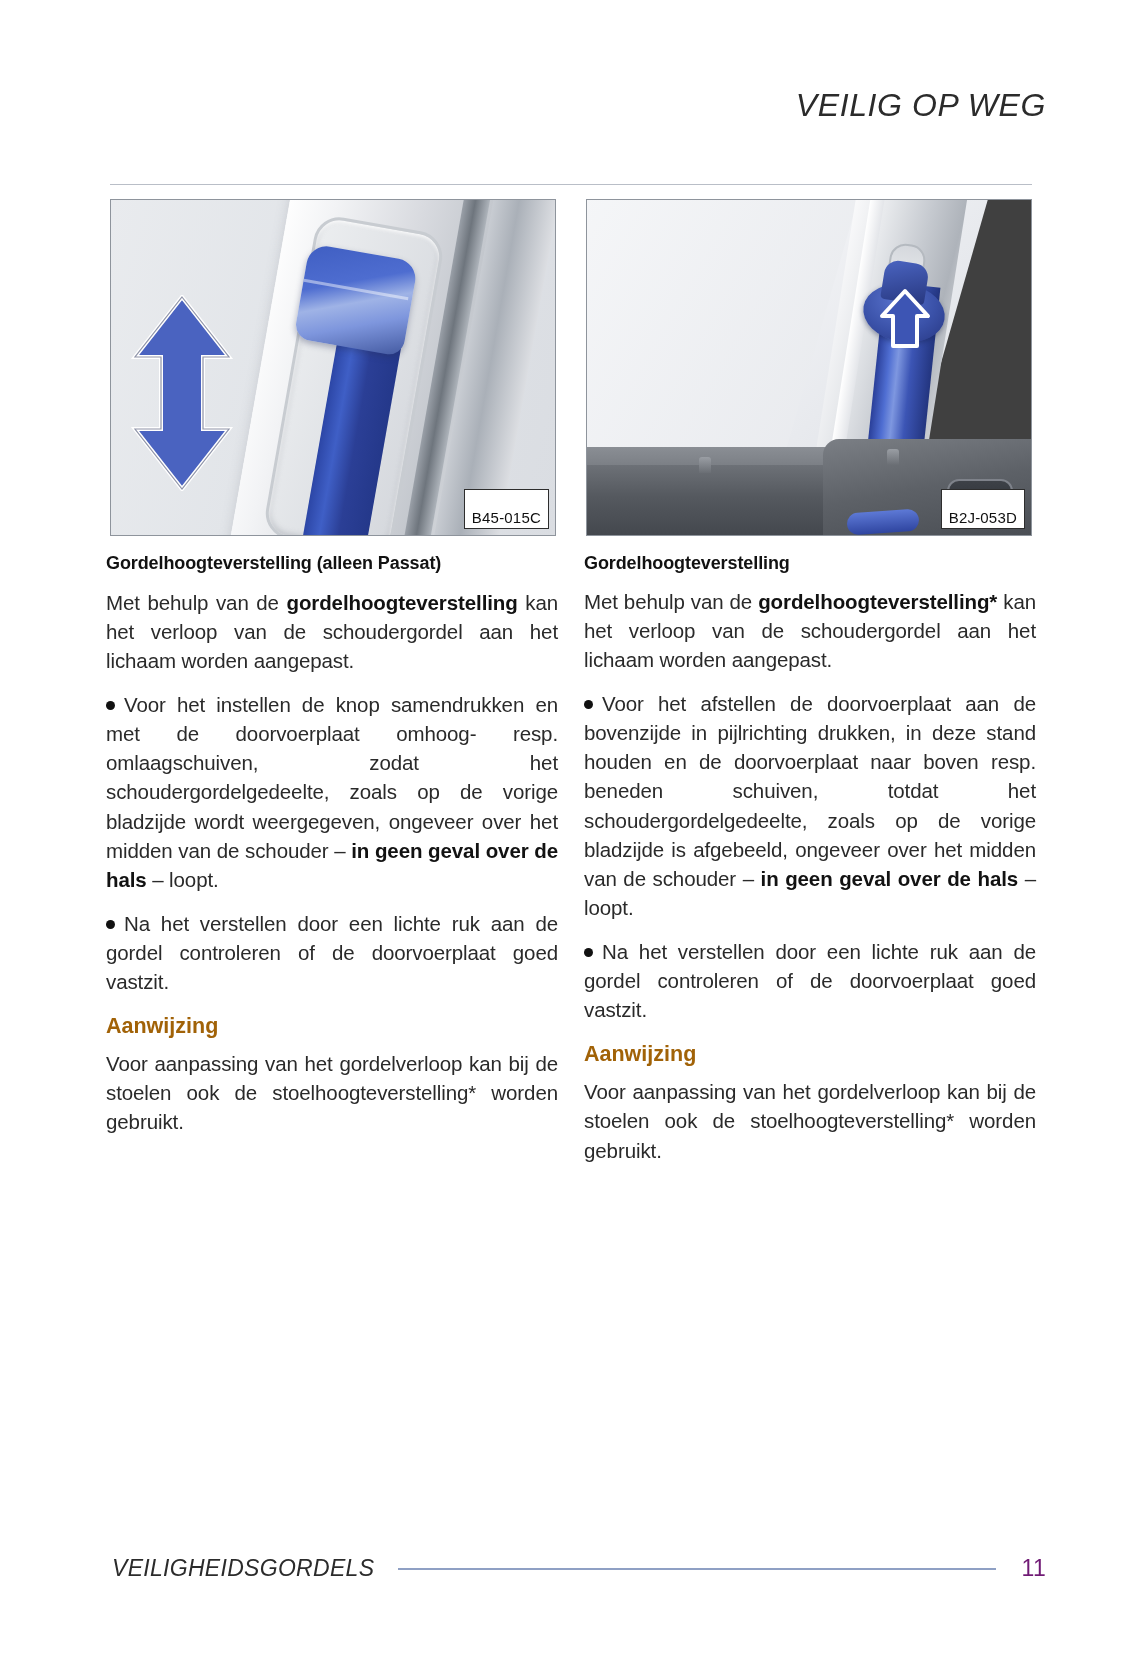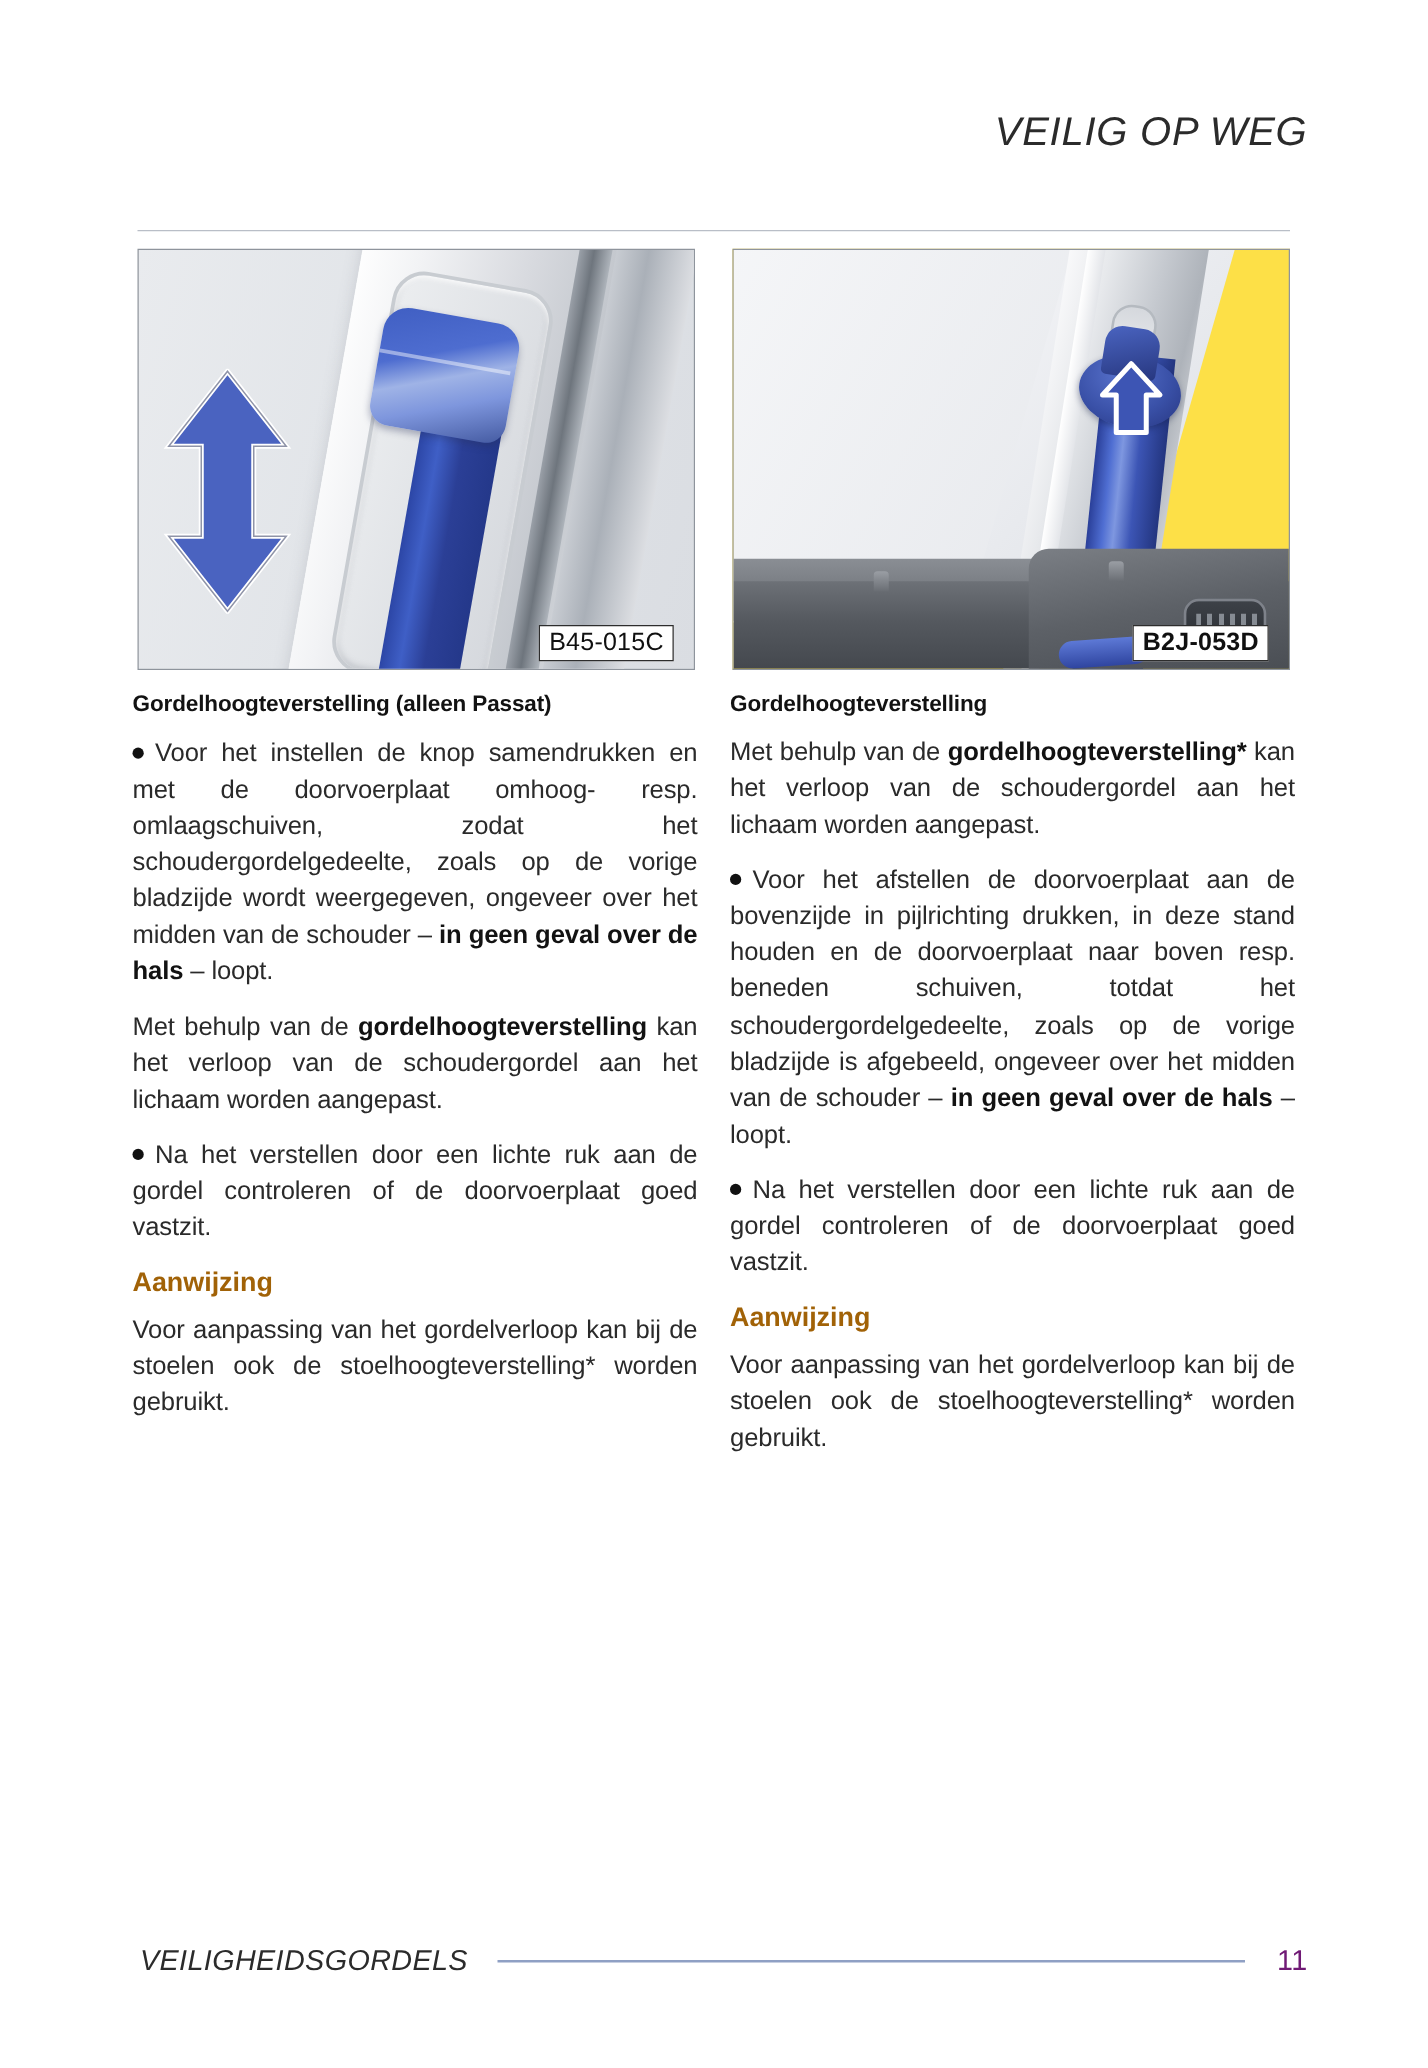--- a/index.html
+++ b/index.html
@@ -61,27 +61,27 @@
     width: 446px;
     height: 337px;
     border: 1px solid #8e949c;
     box-sizing: border-box;
     overflow: hidden;
     background: #dfe2e6;
   }
 
   .fig-label {
     position: absolute;
-    right: 16px;
+    right: 6px;
     bottom: 6px;
     background: #ffffff;
     border: 1px solid #2d2d2d;
-    font-size: 20px;
+    font-size: 15px;
     letter-spacing: 0.2px;
-    padding: 2px 7px 2px 7px;
+    padding: 19px 7px 2px 7px;
     color: #101010;
     line-height: 1.15;
     font-family: "Liberation Sans", sans-serif;
     z-index: 12;
   }
 
   
   .figA { background: linear-gradient(105deg,#e9ebee 0%, #e2e5e9 38%, #dadde2 100%); }
   .figA .pillar {
     position: absolute;
@@ -138,21 +138,21 @@
     background: rgba(255,255,255,0.45);
     transform: rotate(10deg);
   }
   .figA .arrow {
     position: absolute;
     left: 18px; top: 95px;
     width: 106px; height: 196px;
   }
 
   
-  .figB { background: #fde047; font-weight: bold; }
+  .figB { background: #404040; }
   .figB .glass {
     position: absolute;
     left: -12px; top: -6px;
     width: 300px; height: 300px;
     background: linear-gradient(120deg,#f5f6f8,#e6e8ec);
     border: 2px solid #ffffff;
   }
   .figB .glass2 {
     position: absolute;
     left: 232px; top: -30px;
@@ -392,23 +392,23 @@
       <div class="buckle"></div>
       <div class="fig-label">B2J-053D</div>
     </div>
   </div>
 
   <div class="columns">
 
     <div class="col">
       <h2 class="sub">Gordelhoogteverstelling (alleen Passat)</h2>
 
+      <p class="body"><span>Met behulp van de </span><b>gordelhoogteverstelling</b><span> kan het verloop van de schoudergordel aan het lichaam worden aangepast.</span></p>
+
       <p class="body bullet"><span class="dot"></span><span>Voor het instellen de knop samendrukken en met de doorvoerplaat omhoog- resp. omlaagschuiven, zodat het schoudergordelgedeelte, zoals op de vorige bladzijde wordt weergegeven, ongeveer over het midden van de schouder – </span><b>in geen geval over de hals</b><span> – loopt.</span></p>
-
-      <p class="body"><span>Met behulp van de </span><b>gordelhoogteverstelling</b><span> kan het verloop van de schoudergordel aan het lichaam worden aangepast.</span></p>
 
       <p class="body bullet"><span class="dot"></span><span>Na het verstellen door een lichte ruk aan de gordel controleren of de doorvoerplaat goed vastzit.</span></p>
 
       <h3 class="note">Aanwijzing</h3>
       <p class="body">Voor aanpassing van het gordelverloop kan bij de stoelen ook de stoelhoogteverstelling* worden gebruikt.</p>
     </div>
 
     <div class="col">
       <h2 class="sub tight">Gordelhoogteverstelling</h2>
 

